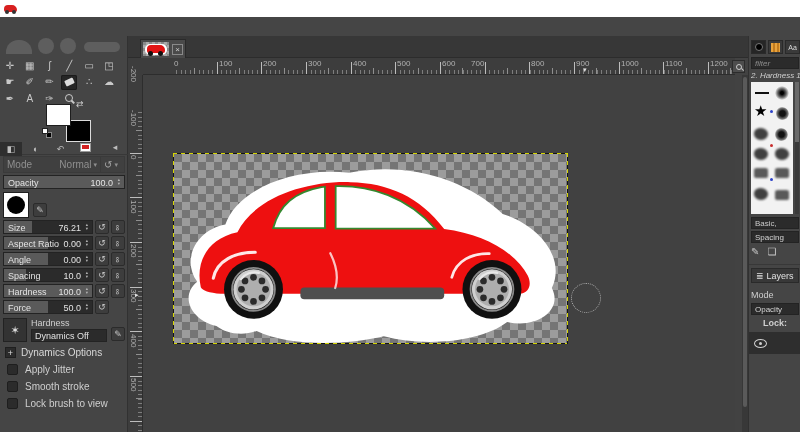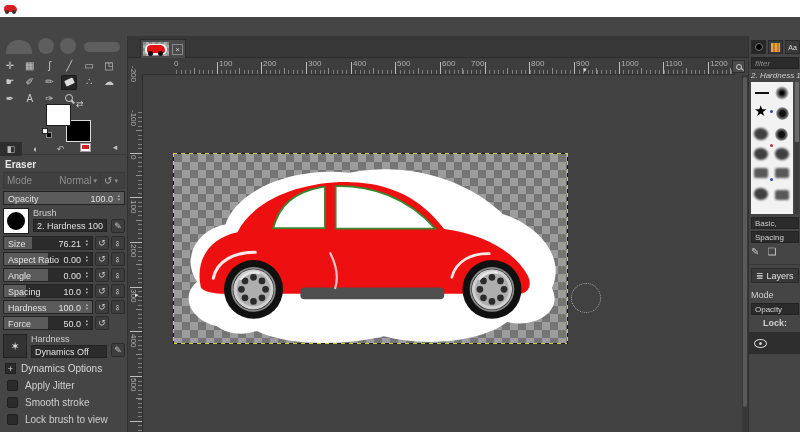--- a/index.html
+++ b/index.html
@@ -241,21 +241,20 @@
       <span class="dtab active">◧</span>
       <span class="dtab">◐</span>
       <span class="dtab">↶</span>
       <span class="dtab">
           <span class="imgtabicon"></span>
         </span>
       <span class="dtab" style="position:absolute;right:2px;">◂</span>
     </div>
 
     <div class="optspanel">
-      <div class="opts-title">Eraser</div>
 
       <div class="moderow">
         <span class="ml">Mode</span>
         <span class="mv">Normal</span>
         <span class="chev">▾</span>
         <span class="modereset">
           <span>↺</span>
           <span class="chev">▾</span>
         </span>
       </div>
@@ -269,24 +268,20 @@
               <span>▴</span>
               <span>▾</span>
             </span>
         </div>
       </div>
 
       <div class="brushrow">
         <span class="brushthumb">
             <span class="dot"></span>
           </span>
-        <span class="brushcol">
-          <div class="fieldlabel">Brush</div>
-          <div class="entry">2. Hardness 100</div>
-        </span>
         <span class="sq editbtn">✎</span>
       </div>
 
       <div class="srow">
         <div class="slider">
           <span class="fill" style="width:32%;"></span>
           <span class="lab">Size</span>
           <span class="val">76.21</span>
           <span class="spin">
               <span>▴</span>

